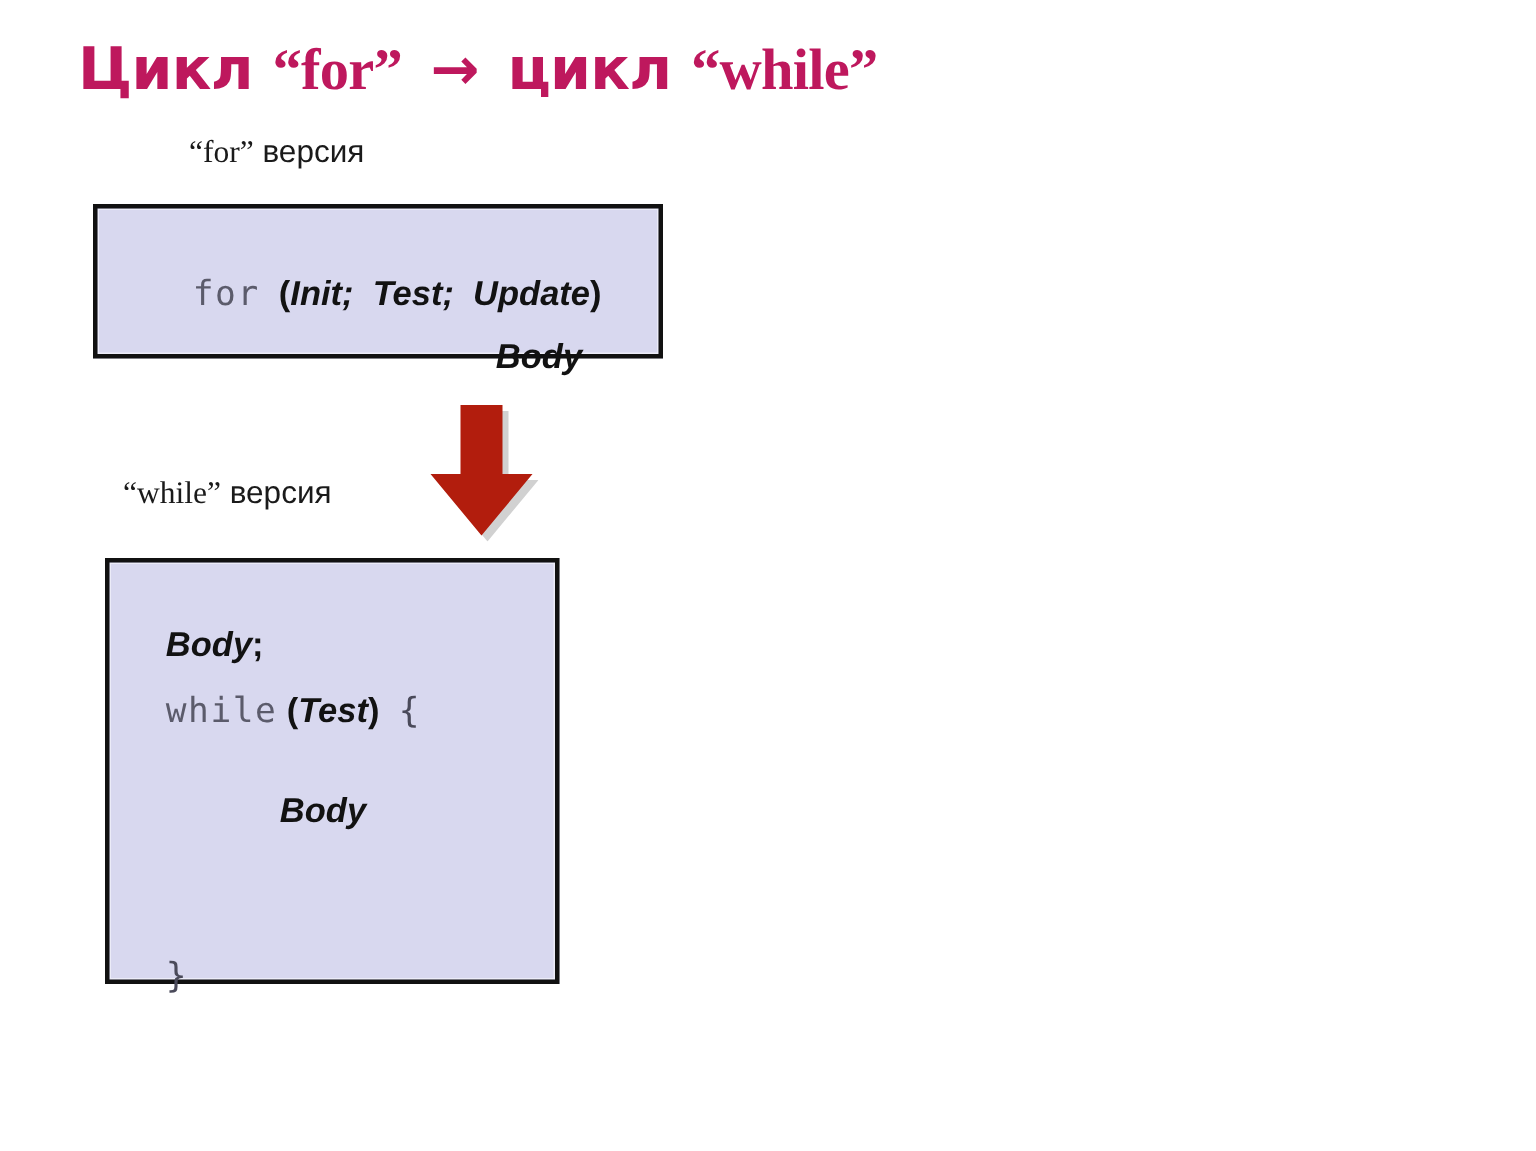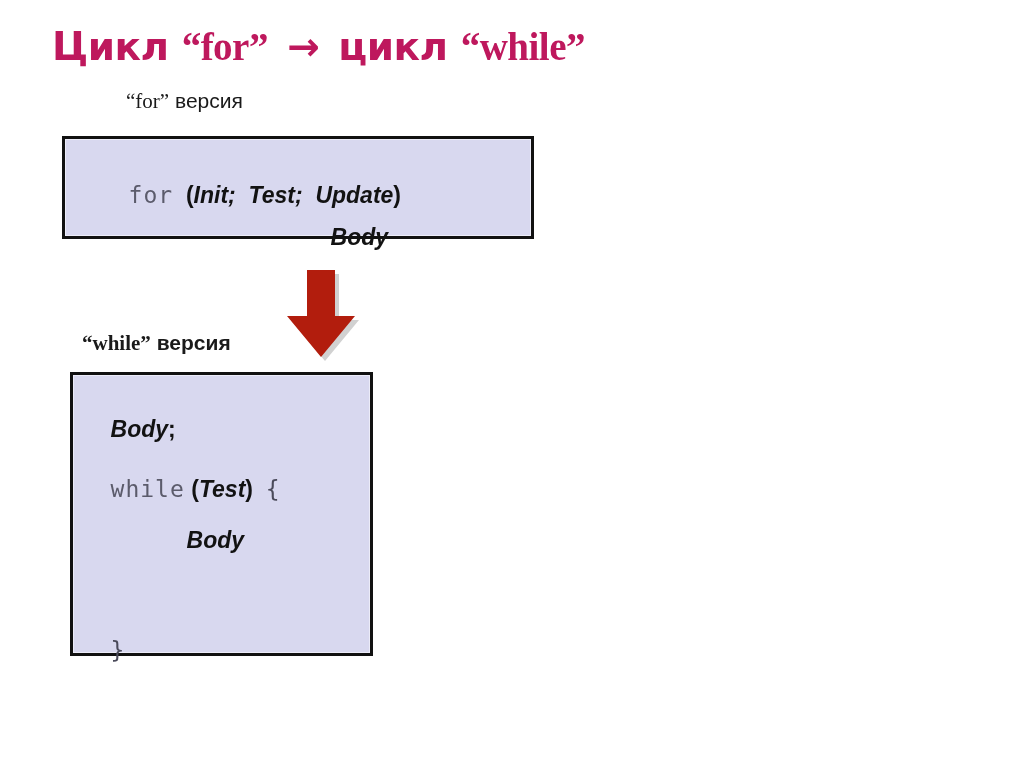--- a/index.html
+++ b/index.html
@@ -38,35 +38,35 @@
   
   .section-caption {
     position: absolute;
     font-size: 21px;
     font-weight: normal;
     color: #1a1a1a;
     white-space: nowrap;
     font-family: "Liberation Sans", sans-serif;
   }
   #caption-for   { left: 86px; top: 89px; margin-left: 40px; }
-  #caption-while { left: 82px; top: 331px; font-weight: bold; }
+  #caption-while { left: 82px; top: 316px; }
   .section-caption .q { font-family: "Liberation Serif", serif; }
 
   
   .code-box {
     position: absolute;
     background: #d8d8ef;
     border: 3px solid #111111;
     box-sizing: border-box;
     box-shadow: inset 0 0 0 1px #ececf8;
   }
   #code-box-for {
     left: 62px;
     top: 136px;
-    width: 472px;
+    width: 380px;
     height: 103px;
   }
   #code-box-while {
     left: 70px;
     top: 372px;
     width: 303px;
     height: 284px;
   }
 
   .code-line {
@@ -99,21 +99,21 @@
     font-family: "DejaVu Sans Mono", "Liberation Mono", monospace;
     color: #4a4a5a;
   }
 
   
   #for-line-1 { left: 38px; top: 22px; }
   #for-line-2 { left: 240px; top: 64px; }
 
   
   #while-line-1 { left: 12px; top: 20px; }
-  #while-line-2 { left: 12px; top: 80px; }
+  #while-line-2 { left: 12px; top: 64px; }
   #while-line-3 { left: 88px; top: 131px; }
   #while-line-4 { left: 88px; top: 187px; }
   #while-line-5 { left: 12px; top: 241px; }
 
   
   #flow-arrow {
     position: absolute;
     left: 283px;
     top: 266px;
     width: 76px;

